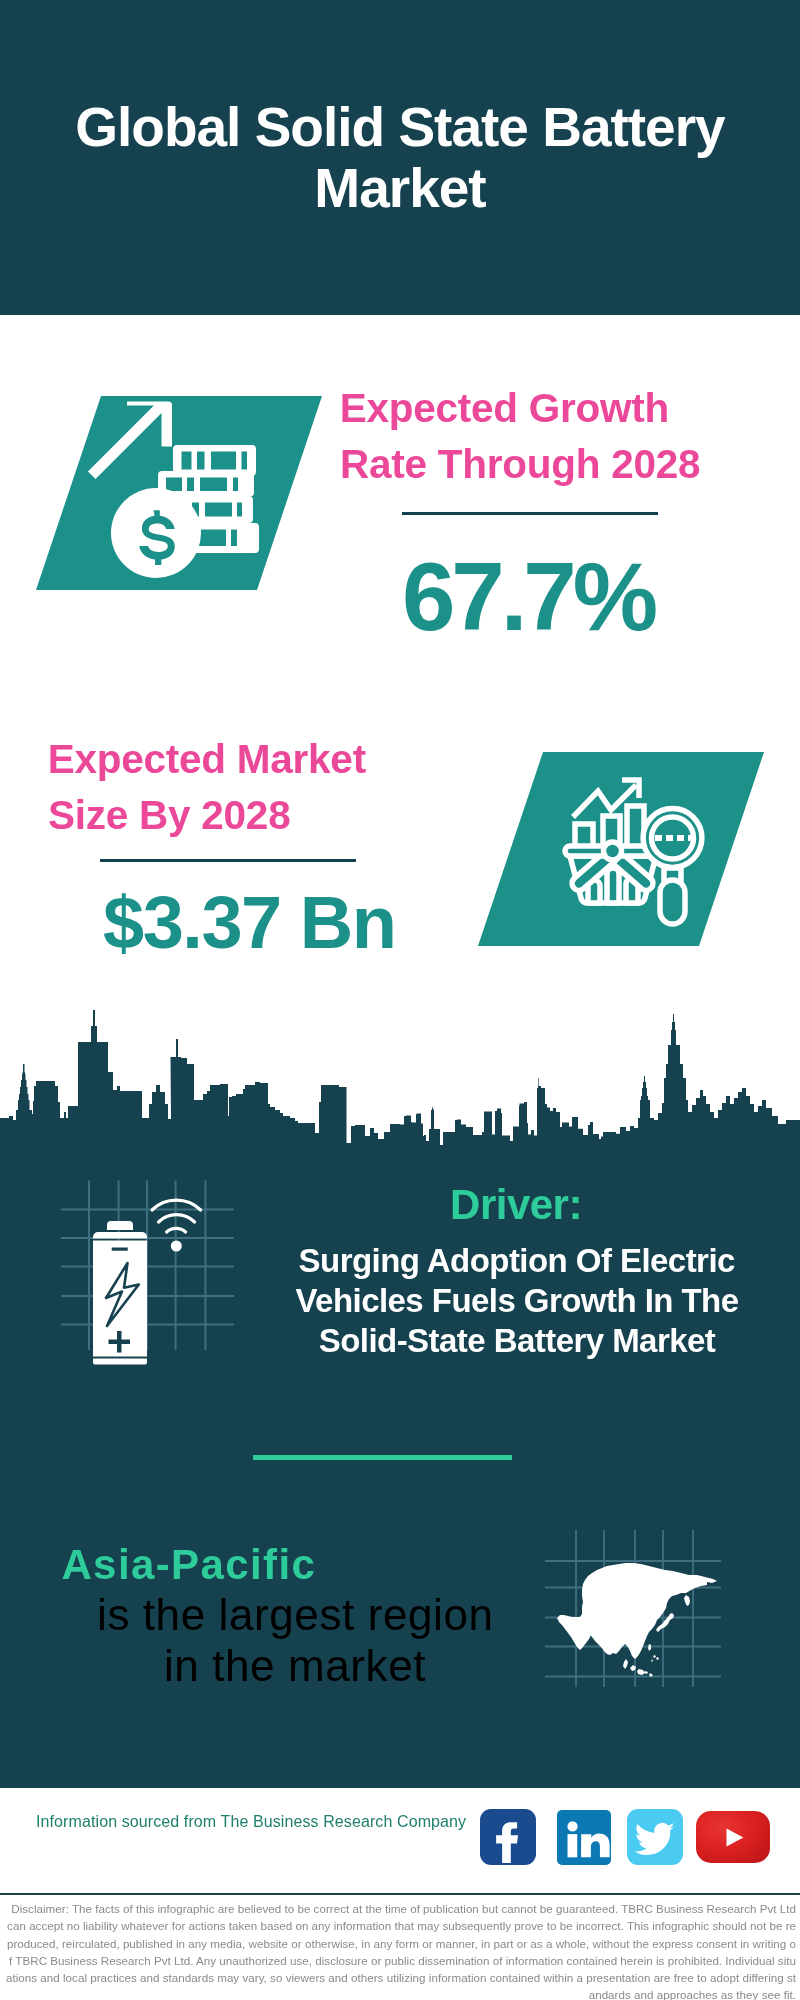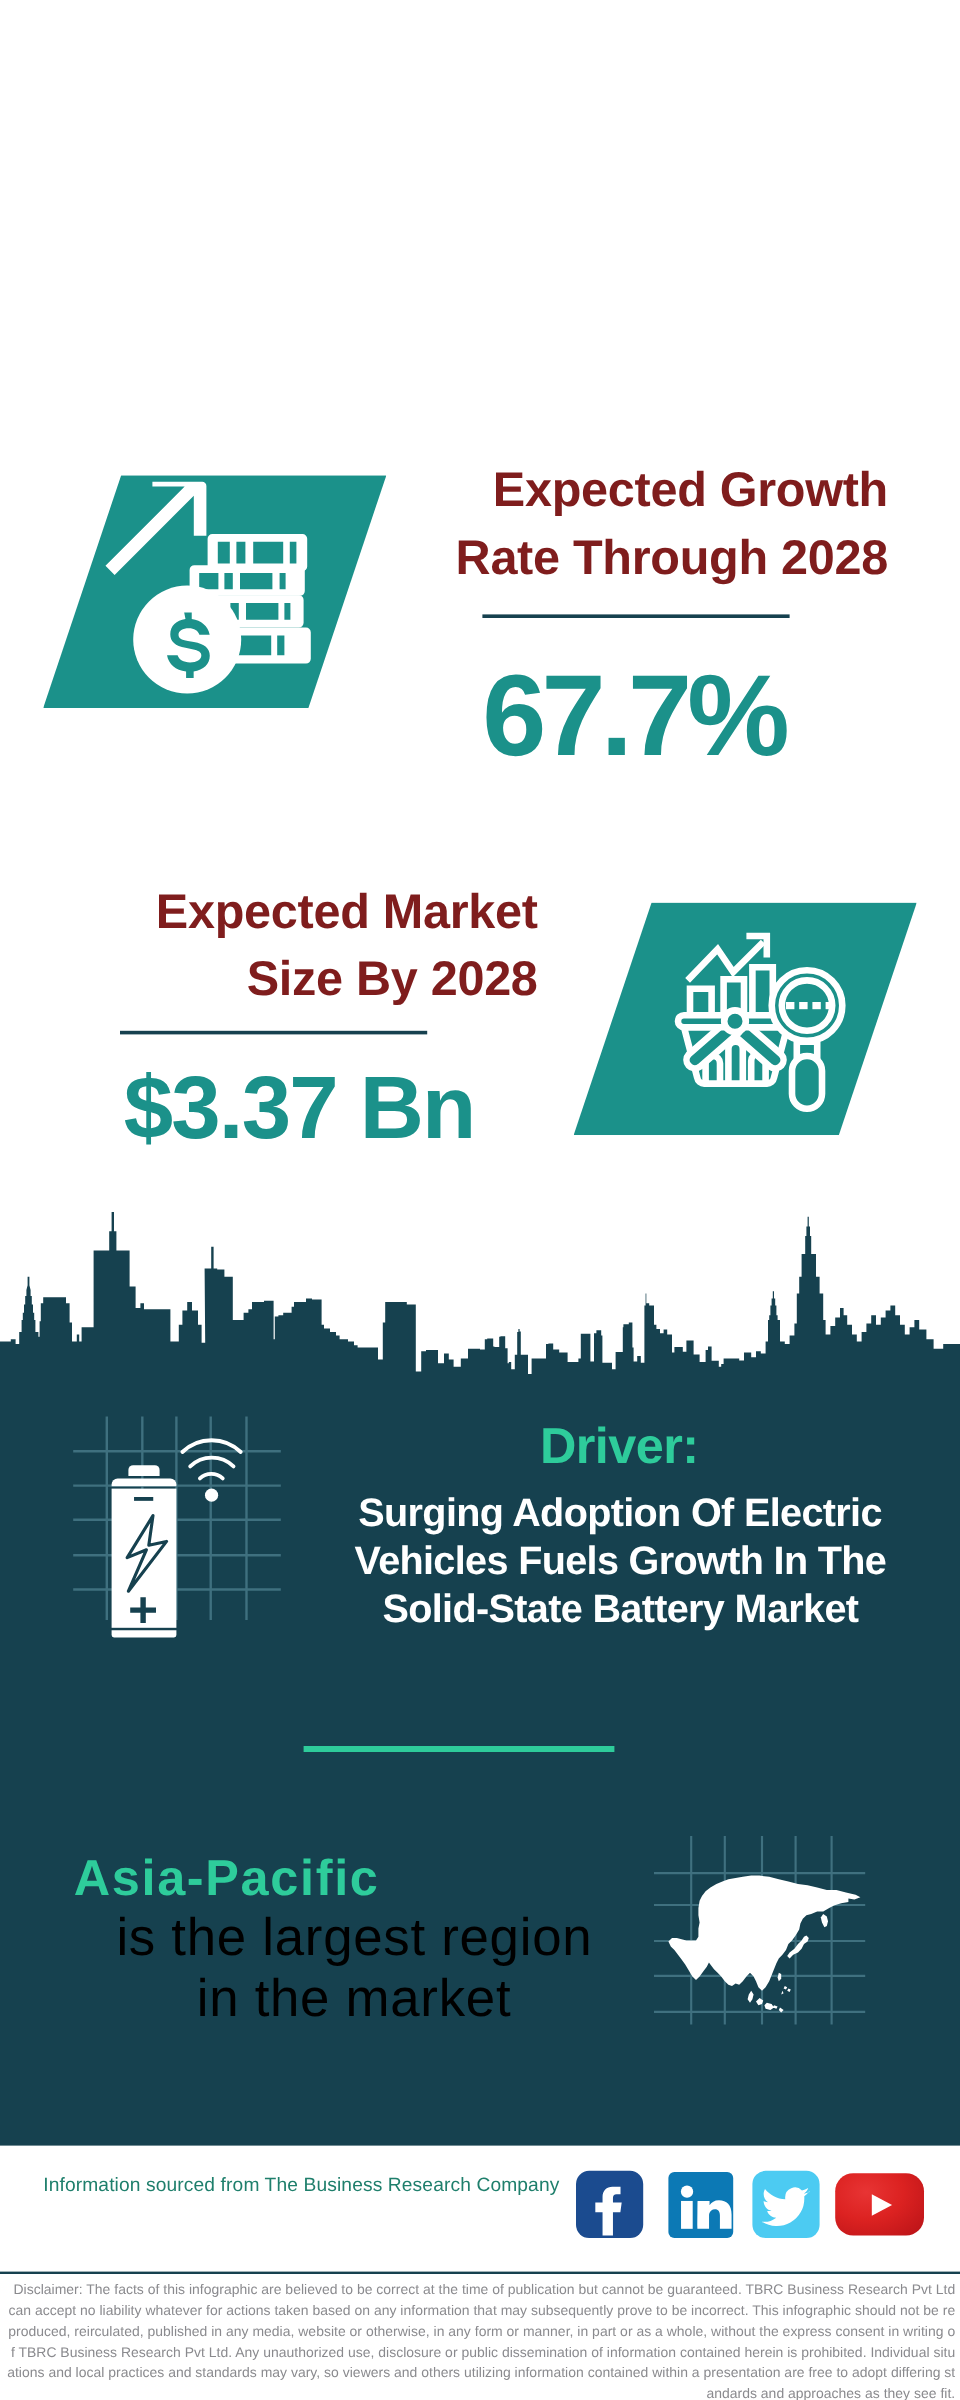--- a/index.html
+++ b/index.html
@@ -8,22 +8,22 @@
          -webkit-font-smoothing:antialiased; }
   .page { position:relative; width:800px; height:2000px; background:#fff; }
 
   
   .header { position:absolute; left:0; top:0; width:800px; height:315px; background:#16414f; }
   .header h1 { position:absolute; left:40px; top:97px; width:720px; text-align:center;
     color:#fff; font-size:55px; font-weight:bold; line-height:61px; letter-spacing:-1px; }
 
   
   .para { position:absolute; background:#1b918a; }
-  .stat-title { position:absolute; color:#7f1d1d; font-weight:bold;
-     text-align:right; letter-spacing:-0.25px; text-indent:-0.25px;}
+  .stat-title { position:absolute; color:#ec4899; font-weight:bold;
+     text-align:left; letter-spacing:-0.25px; text-indent:-0.25px;}
   .rule { position:absolute; height:3px; background:#16414f; }
   .stat-val { position:absolute; color:#1b918a; font-weight:bold; text-align:center; }
 
   .para1 { left:36px; top:396px; width:286px; height:194px;
       clip-path: polygon(65px 0, 286px 0, 221px 194px, 0 194px); }
   .para2 { left:478px; top:752px; width:286px; height:194px;
       clip-path: polygon(65px 0, 286px 0, 221px 194px, 0 194px); }
   .t1 { left:340px; top:380px; width:400px; font-size:40.5px; line-height:56px; }
   .r1 { left:402px; top:512px; width:256px; }
   .v1 { left:330px; top:549px; width:400px; font-size:96px; line-height:96px; letter-spacing:-4px; text-indent:-4px;}
@@ -69,20 +69,23 @@
   .yt svg { width:74px; height:52px; }
   .disclaimer { position:absolute; left:0; top:1893px; width:800px; height:107px; background:#fff;
       border-top:2px solid #16414f; padding:5px 4px 0 6px;
       font-size:11.62px; line-height:17.3px; color:#8a8a8e; letter-spacing:0.02px;
       word-break:break-all; text-align:right; }
 </style>
 </head>
 <body>
 
 <div class="page">
+  <div class="header">
+    <h1>Global Solid State Battery Market</h1>
+  </div>
 
   <div class="stat1">
     <div class="para para1">
       <svg class="ico ico1" viewBox="0 0 286 194" width="286" height="194">
         <g fill="#ffffff">
           <path d="M91 5.5 h41.5 a3.5 3.5 0 0 1 3.5 3.5 v41.5 h-10.5 v-33.4 l-66 66 -7.6 -7.6 66 -66 h-26.9 z"></path>
           <path fill-rule="evenodd" d="M141 49 h75 a4 4 0 0 1 4 4 v23 a4 4 0 0 1 -4 4 h-75 a4 4 0 0 1 -4 -4 v-23 a4 4 0 0 1 4 -4 z
                    M145.5 55.5 h10 v18 h-10 z M161 55.5 h7.5 v18 h-7.5 z M175 55.5 h25 v18 h-25 z M205.5 55.5 h5.5 v18 h-5.5 z"></path>
           <path fill-rule="evenodd" d="M126 75 h88 a4 4 0 0 1 4 4 v17.5 a4 4 0 0 1 -4 4 h-88 a4 4 0 0 1 -4 -4 v-17.5 a4 4 0 0 1 4 -4 z
                    M130 81.5 h16 v13.5 h-16 z M151 81.5 h7 v13.5 h-7 z M164 81.5 h27 v13.5 h-27 z M197 81.5 h5 v13.5 h-5 z"></path>

